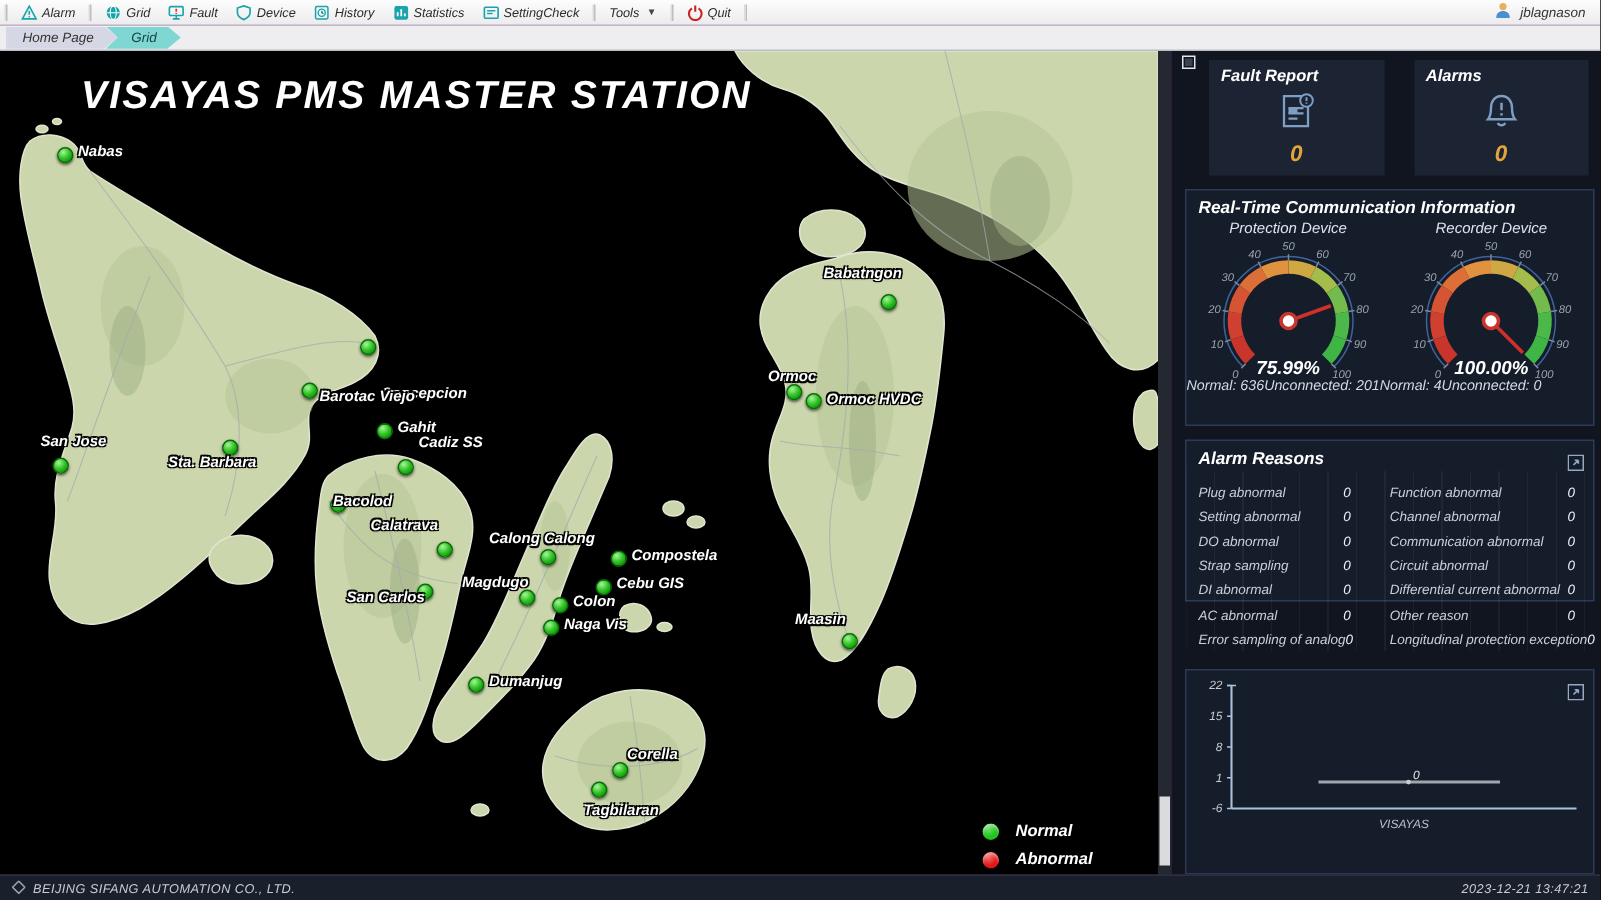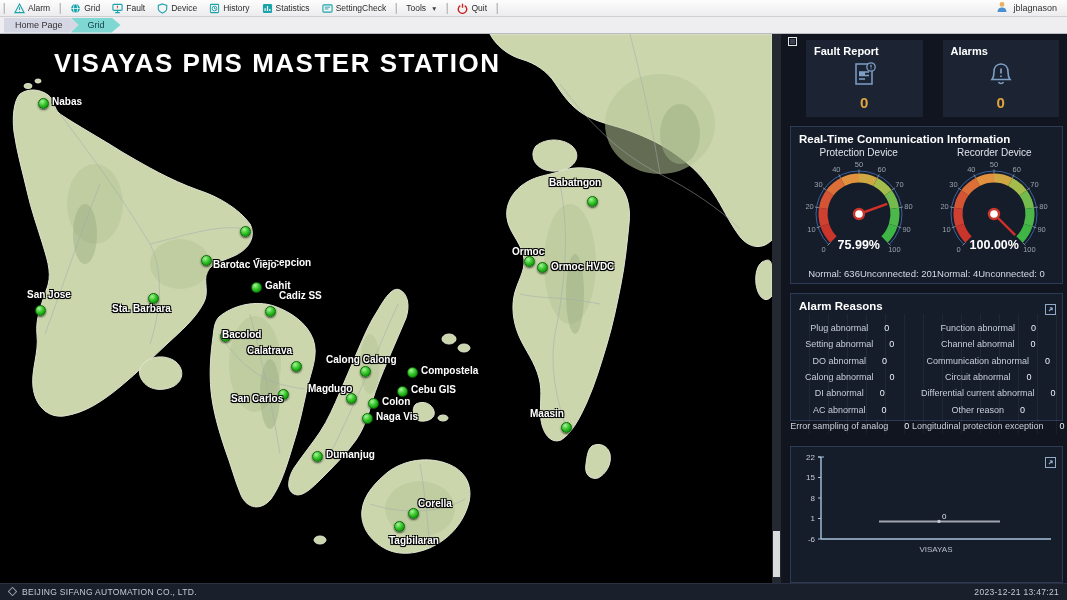--- a/index.html
+++ b/index.html
@@ -1,18 +1,18 @@
 <!DOCTYPE html>
 <html><head>
 <meta charset="utf-8">
 <style>
   * { box-sizing: border-box; }
   body { margin:0; width:1067px; height:600px; overflow:hidden; background:#000;
          font-family:"Liberation Sans", sans-serif; }
-  .app { position:relative; width:1067px; height:600px; background:#701a75; }
+  .app { position:relative; width:1067px; height:600px; background:#701a75;font-style:italic; }
 
   
   .toolbar { position:absolute; top:0; left:0; right:0; height:17px;
     background:linear-gradient(#fdfdfd,#ececee); border-bottom:1px solid #cfcfd2;
     display:flex; align-items:center; z-index:6; }
   .tb-btn { display:inline-flex; align-items:center; gap:3px; padding:0 6px; height:15px;
     font-size:8.5px; color:#2c2c2c; cursor:default; white-space:nowrap; }
   .tb-btn svg { display:block; }
   .tb-sep { width:0; height:11px; border-left:1px solid #dcdcdc; border-right:1px solid #bdbdbd; margin:0 3px; }
   .tb-caret { font-size:6.5px; color:#444; margin-left:2px; }
@@ -56,38 +56,38 @@
 
   .cards { position:absolute; left:14px; top:6px; width:264px; height:77px; display:flex; gap:9px; }
   .card { background:#1c2433; flex:1; position:relative;margin-left:11px; }
   .card-title { position:absolute; left:8px; top:5px; font-size:11px; font-weight:bold; color:#fff; }
   .card-icon { position:absolute; left:50%; top:20px; transform:translateX(-50%); }
   .card-value { position:absolute; left:0; right:0; bottom:6px; text-align:center;
     font-size:15px; font-weight:bold; color:#e2a43b; }
 
   .panel-box { position:absolute; left:9px; width:273px; background:#151c2a; border:1px solid #2d3a55; }
   #rtci { top:92px; height:158px; }
-  #alarmReasons { top:259px; height:128px; }
+  #alarmReasons { top:259px; height:108px; }
   #statsBox { top:412px; height:137px; }
   .box-title { font-size:11.5px; font-weight:bold; color:#fff; padding:6px 8px 2px; }
   .expand-btn { position:absolute; right:6px; top:7px; width:11px; height:11px; cursor:pointer; }
 
   .gauge-row { display:flex; }
   .gauge-block { width:50%; position:relative; text-align:center; }
   .gauge-label { font-size:10px; color:#dfe4ec; }
   .gauge-block svg { display:block; margin:0 auto; }
   .gauge-pct { margin-top:-16px; font-size:12.5px; font-weight:bold; color:#fff; }
-  .rtci-summary { display:flex; justify-content:center; font-size:9.5px; color:#d5dbe4; margin-top:16px; }
+  .rtci-summary { display:flex; justify-content:flex-start; font-size:9.5px; color:#d5dbe4; margin-top:0; }
 
   .ar-cols { display:flex; padding:6px 8px 0;
     background:repeating-linear-gradient(90deg, transparent 0 18px, rgba(200,210,230,.06) 18px 19px); }
   .ar-col { width:50%; }
   .ar-col:first-child { padding-right:14px; }
   .ar-col:last-child .ar-value { padding-right:4px; }
-  .ar-row { display:flex; justify-content:center; align-items:center; height:16.3px;gap:16px; }
+  .ar-row { display:flex; justify-content:space-between; align-items:center; height:16.3px; }
   .ar-label { font-size:9px; color:#c9cfd9; white-space:nowrap; }
   .ar-value { font-size:9px; color:#eef1f5; padding-right:12px; }
 
   
   .statusbar { position:absolute; bottom:0; left:0; right:0; height:17px; background:#1a202b;
     border-top:1px solid #2a3040; display:flex; align-items:center; justify-content:space-between;
     padding:0 8px; font-size:8.5px; color:#c6cbd4; letter-spacing:.3px; }
   .sb-left { display:flex; align-items:center; gap:5px; }
 </style>
 </head>
@@ -306,20 +306,30 @@
         <div class="station-label" style="left: 512px; top: 212px;">Ormoc</div>
         <div class="station-marker" title="Ormoc HVDC" style="left: 537px; top: 228px;"></div>
         <div class="station-label" style="left: 551px; top: 227px;">Ormoc HVDC</div>
         <div class="station-marker" title="Maasin" style="left: 561px; top: 388px;"></div>
         <div class="station-label" style="left: 530px; top: 374px;">Maasin</div>
         <div class="station-marker" title="Corella" style="left: 408px; top: 474px;"></div>
         <div class="station-label" style="left: 418px; top: 464px;">Corella</div>
         <div class="station-marker" title="Tagbilaran" style="left: 394px; top: 487px;"></div>
         <div class="station-label" style="left: 389px; top: 501px; text-align: right;">Tagbilaran</div>
       </div>
+    <div class="legend" id="legend">
+        <div class="legend-row">
+          <span class="legend-dot" style="background: radial-gradient(circle at 35% 30%, rgba(255, 255, 255, 0.4) 0%, rgb(31, 196, 28) 55%, rgb(31, 196, 28) 100%) rgb(31, 196, 28);"></span>
+          <span class="legend-label">Normal</span>
+        </div>
+        <div class="legend-row">
+          <span class="legend-dot" style="background: radial-gradient(circle at 35% 30%, rgba(255, 255, 255, 0.4) 0%, rgb(227, 23, 23) 55%, rgb(227, 23, 23) 100%) rgb(227, 23, 23);"></span>
+          <span class="legend-label">Abnormal</span>
+        </div>
+      </div>
   </div>
 
   <div class="vscroll">
     <div class="vscroll-thumb"></div>
   </div>
 
   <div class="panel">
     <div class="collapse-box"></div>
 
     <div class="cards" id="cards">
@@ -459,21 +469,21 @@
             </div>
             <div class="ar-row">
               <span class="ar-label">Setting abnormal</span>
               <span class="ar-value">0</span>
             </div>
             <div class="ar-row">
               <span class="ar-label">DO abnormal</span>
               <span class="ar-value">0</span>
             </div>
             <div class="ar-row">
-              <span class="ar-label">Calong abnormal</span>
+              <span class="ar-label">Strap sampling</span>
               <span class="ar-value">0</span>
             </div>
             <div class="ar-row">
               <span class="ar-label">DI abnormal</span>
               <span class="ar-value">0</span>
             </div>
             <div class="ar-row">
               <span class="ar-label">AC abnormal</span>
               <span class="ar-value">0</span>
             </div>

